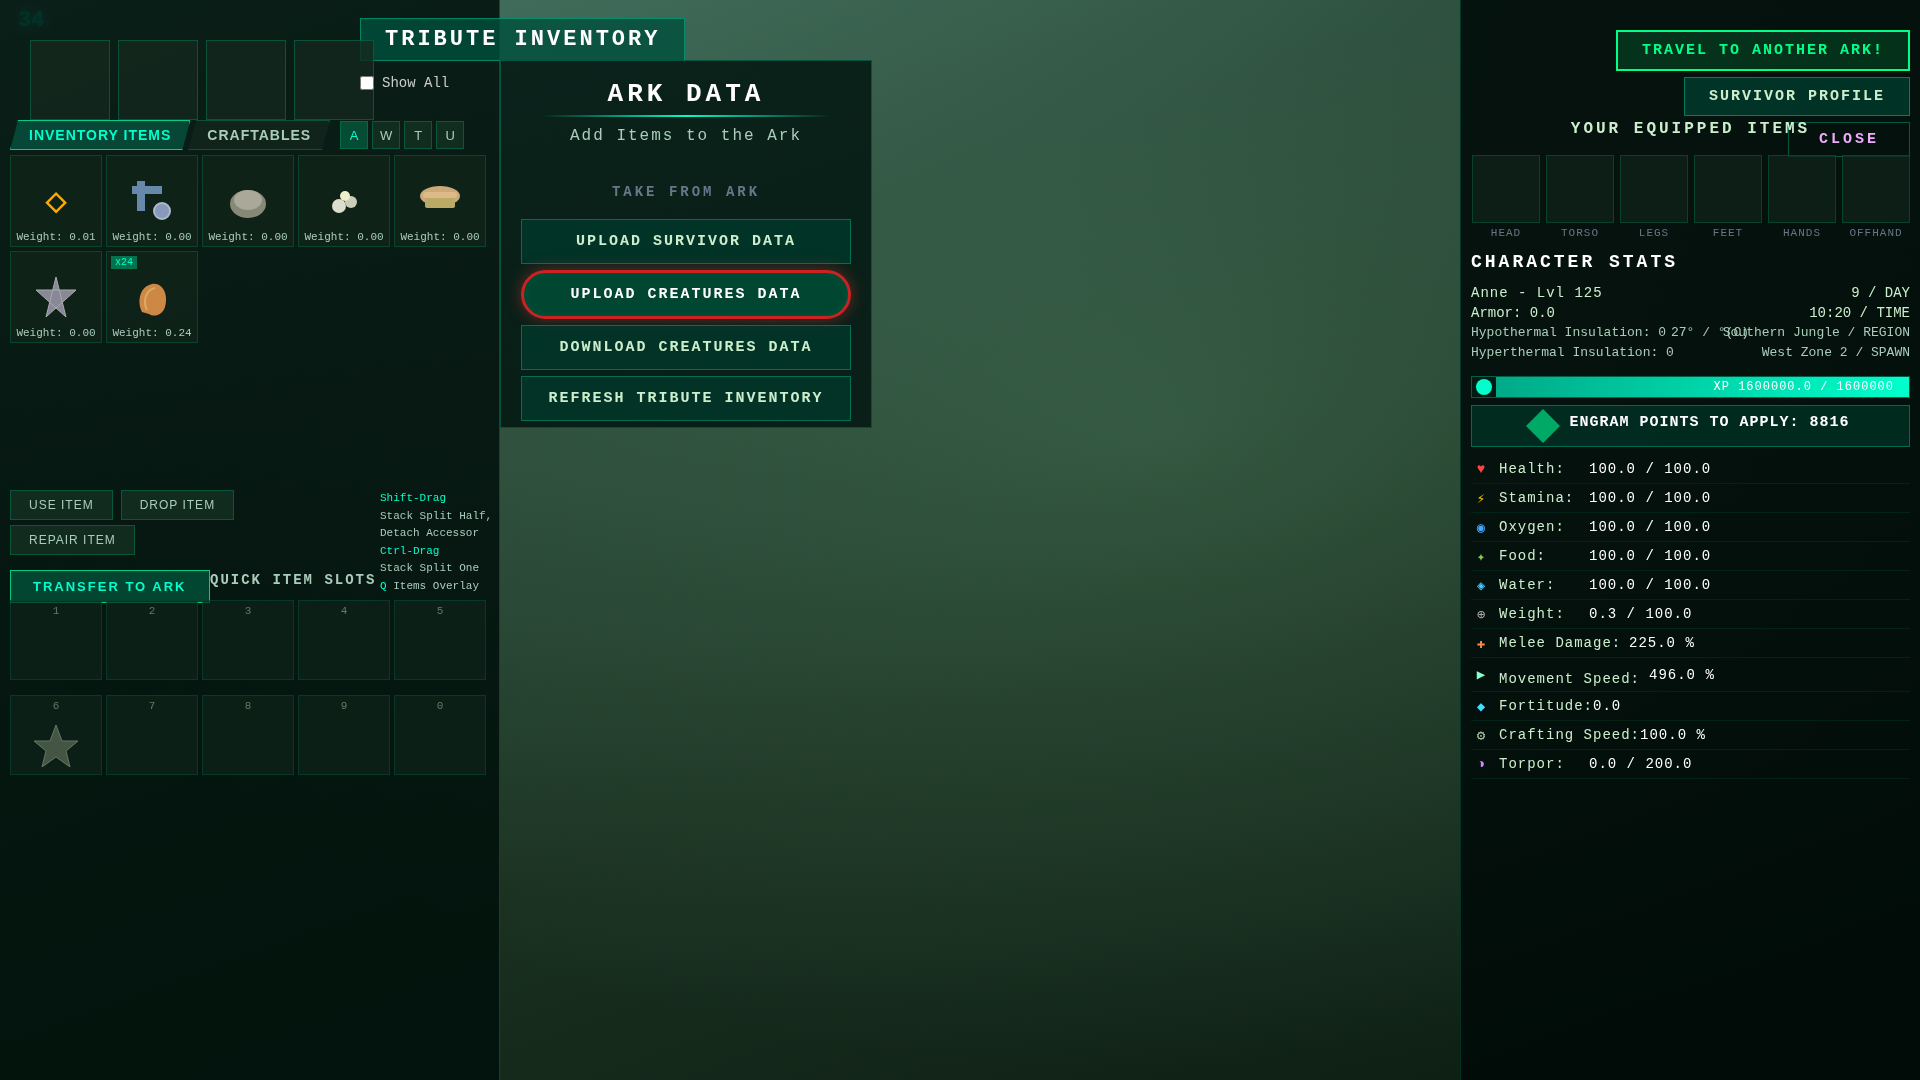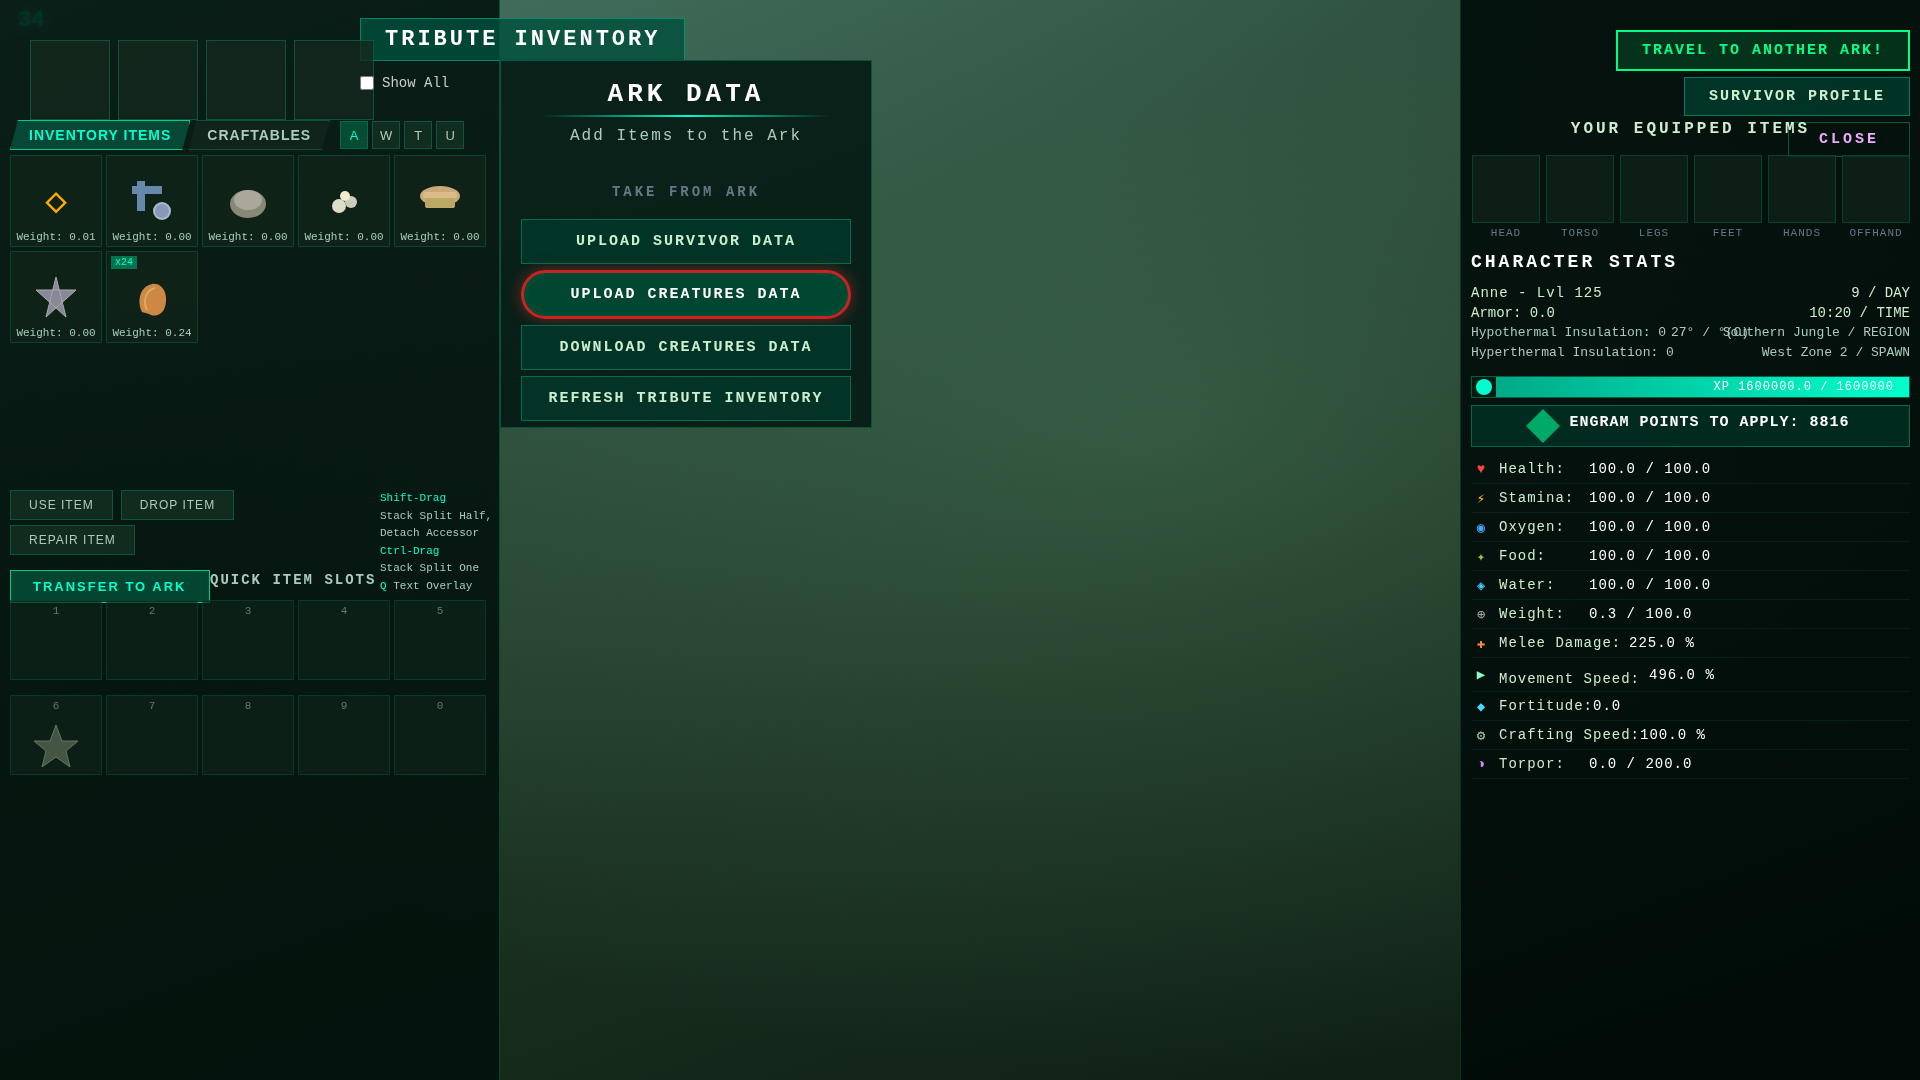--- a/index.html
+++ b/index.html
@@ -737,21 +737,21 @@
       <button class="action-btn">USE ITEM</button>
       <button class="action-btn">DROP ITEM</button>
     </div>
 
     <div class="shift-info">
       <span class="highlight">Shift-Drag</span><br>
       <span>Stack Split Half,</span><br>
       <span>Detach Accessor</span><br>
       <span class="highlight">Ctrl-Drag</span><br>
       <span>Stack Split One</span><br>
-      <span class="highlight">Q</span><span>  Text Overlay</span>
+      <span class="highlight">Q</span><span>  Items Overlay</span>
     </div>
 
     <button class="repair-btn">REPAIR ITEM</button>
 
     <button class="transfer-btn">TRANSFER TO ARK</button>
 
     <div class="quick-slots-title">QUICK  ITEM  SLOTS</div>
 
     <div class="quick-slots-grid">
       <div class="quick-slot">

